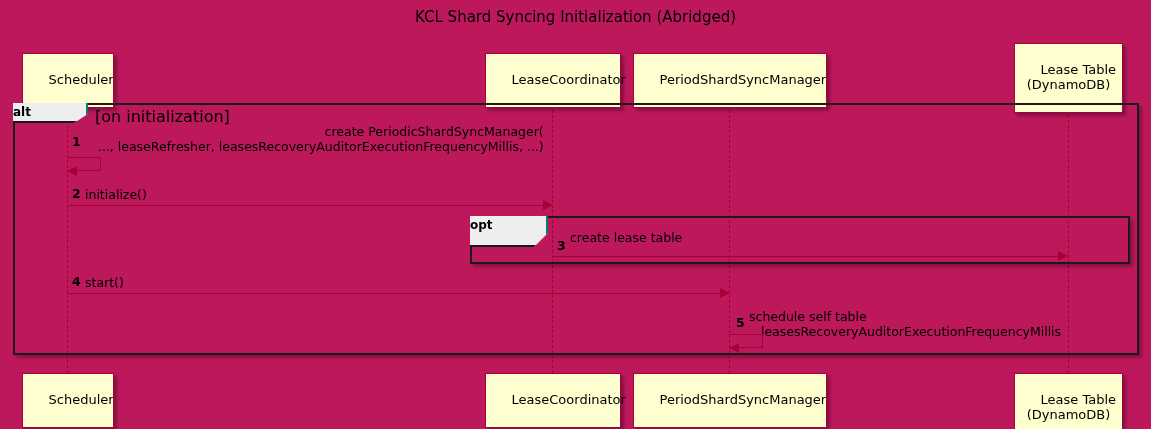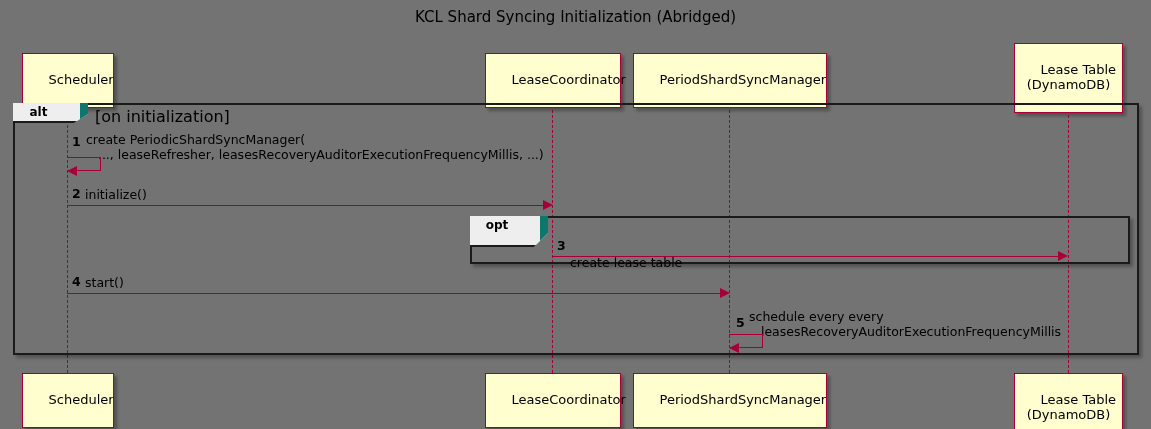--- a/index.html
+++ b/index.html
@@ -4,21 +4,21 @@
 <style>
   html, body {
     margin: 0;
     padding: 0;
     background: #FFFFFF;
   }
   #canvas {
     position: relative;
     width: 1151px;
     height: 429px;
-    background: #737373;
+    background: #be185d;
     font-family: "DejaVu Sans", sans-serif;
     overflow: hidden;
   }
   .title {
     position: absolute;
     top: 8px;
     left: 0;
     width: 1151px;
     text-align: center;
     font-size: 15px;
@@ -50,26 +50,26 @@
     position: absolute;
     box-sizing: border-box;
     border: 2px solid #1a1a1a;
     background: transparent;
     box-shadow: 3px 3px 3px rgba(0,0,0,0.28);
   }
   .frame-tab {
     position: absolute;
     box-sizing: border-box;
     background: #EEEEEE;
-    border-right: 8px solid #0f766e;
+    border-right: 2px solid #0f766e;
     border-bottom: 2px solid #1a1a1a;
     color: #000000;
     font-size: 12px;
     font-weight: bold;
-    text-align: center;
+    text-align: left;
     line-height: 18px;
     padding-right: 16px;
     clip-path: polygon(0 0, 100% 0, 100% 55%, calc(100% - 14px) 100%, 0 100%);
     white-space: nowrap;
   }
   .frame-cond {
     position: absolute;
     font-size: 16px;
     font-weight: normal;
     color: #000000;
@@ -143,47 +143,47 @@
 (DynamoDB)</span>
   </div>
 
   <div class="frame" style="left:13px; top:103px; width:1126px; height:252px;"></div>
   <div class="frame-tab" style="left:13px; top:103px; width:75px; height:20px;">
     <span>alt</span>
   </div>
   <div class="frame-cond" style="left:95px; top:107px;">[on initialization]</div>
 
   <div class="msg-num" style="left:72px; top:134px;">1</div>
-  <div class="msg-label" style="left:86px; top:132px;">create PeriodicShardSyncManager(
+  <div class="msg-label" style="left:86px; top:124px;text-align:right;">create PeriodicShardSyncManager(
    ..., leaseRefresher, leasesRecoveryAuditorExecutionFrequencyMillis, ...)</div>
   <div class="selfloop" style="left:67px; top:157px; width:34px; height:14px;"></div>
   <div class="arrow-left" style="left:67px; top:166px;"></div>
 
   <div class="msg-num" style="left:72px; top:186px;">2</div>
   <div class="msg-label" style="left:85px; top:187px;">initialize()</div>
   <div class="msg-line" style="left:67px; top:205px; width:477px;"></div>
   <div class="arrow-right" style="left:543px; top:200px;"></div>
 
   <div class="frame" style="left:470px; top:216px; width:660px; height:48px;"></div>
   <div class="frame-tab" style="left:470px; top:216px; width:78px; height:31px;">
     <span>opt</span>
   </div>
 
   <div class="msg-num" style="left:557px; top:238px;">3</div>
-  <div class="msg-label" style="left:570px; top:255px;">create lease table</div>
+  <div class="msg-label" style="left:570px; top:230px;">create lease table</div>
   <div class="msg-line" style="left:552px; top:256px; width:507px;"></div>
   <div class="arrow-right" style="left:1058px; top:251px;"></div>
 
   <div class="msg-num" style="left:72px; top:274px;">4</div>
   <div class="msg-label" style="left:85px; top:275px;text-align:center;">start()</div>
   <div class="msg-line" style="left:67px; top:293px; width:654px;"></div>
   <div class="arrow-right" style="left:720px; top:288px;"></div>
 
   <div class="msg-num" style="left:736px; top:315px;">5</div>
-  <div class="msg-label" style="left:749px; top:309px;">schedule every every
+  <div class="msg-label" style="left:749px; top:309px;">schedule self table
    leasesRecoveryAuditorExecutionFrequencyMillis</div>
   <div class="selfloop" style="left:729px; top:334px; width:34px; height:14px;"></div>
   <div class="arrow-left" style="left:729px; top:343px;"></div>
 
   <div class="participant" style="left:22px; top:373px; width:92px;">
     <span>Scheduler</span>
   </div>
   <div class="participant" style="left:485px; top:373px; width:136px;">
     <span>LeaseCoordinator</span>
   </div>

